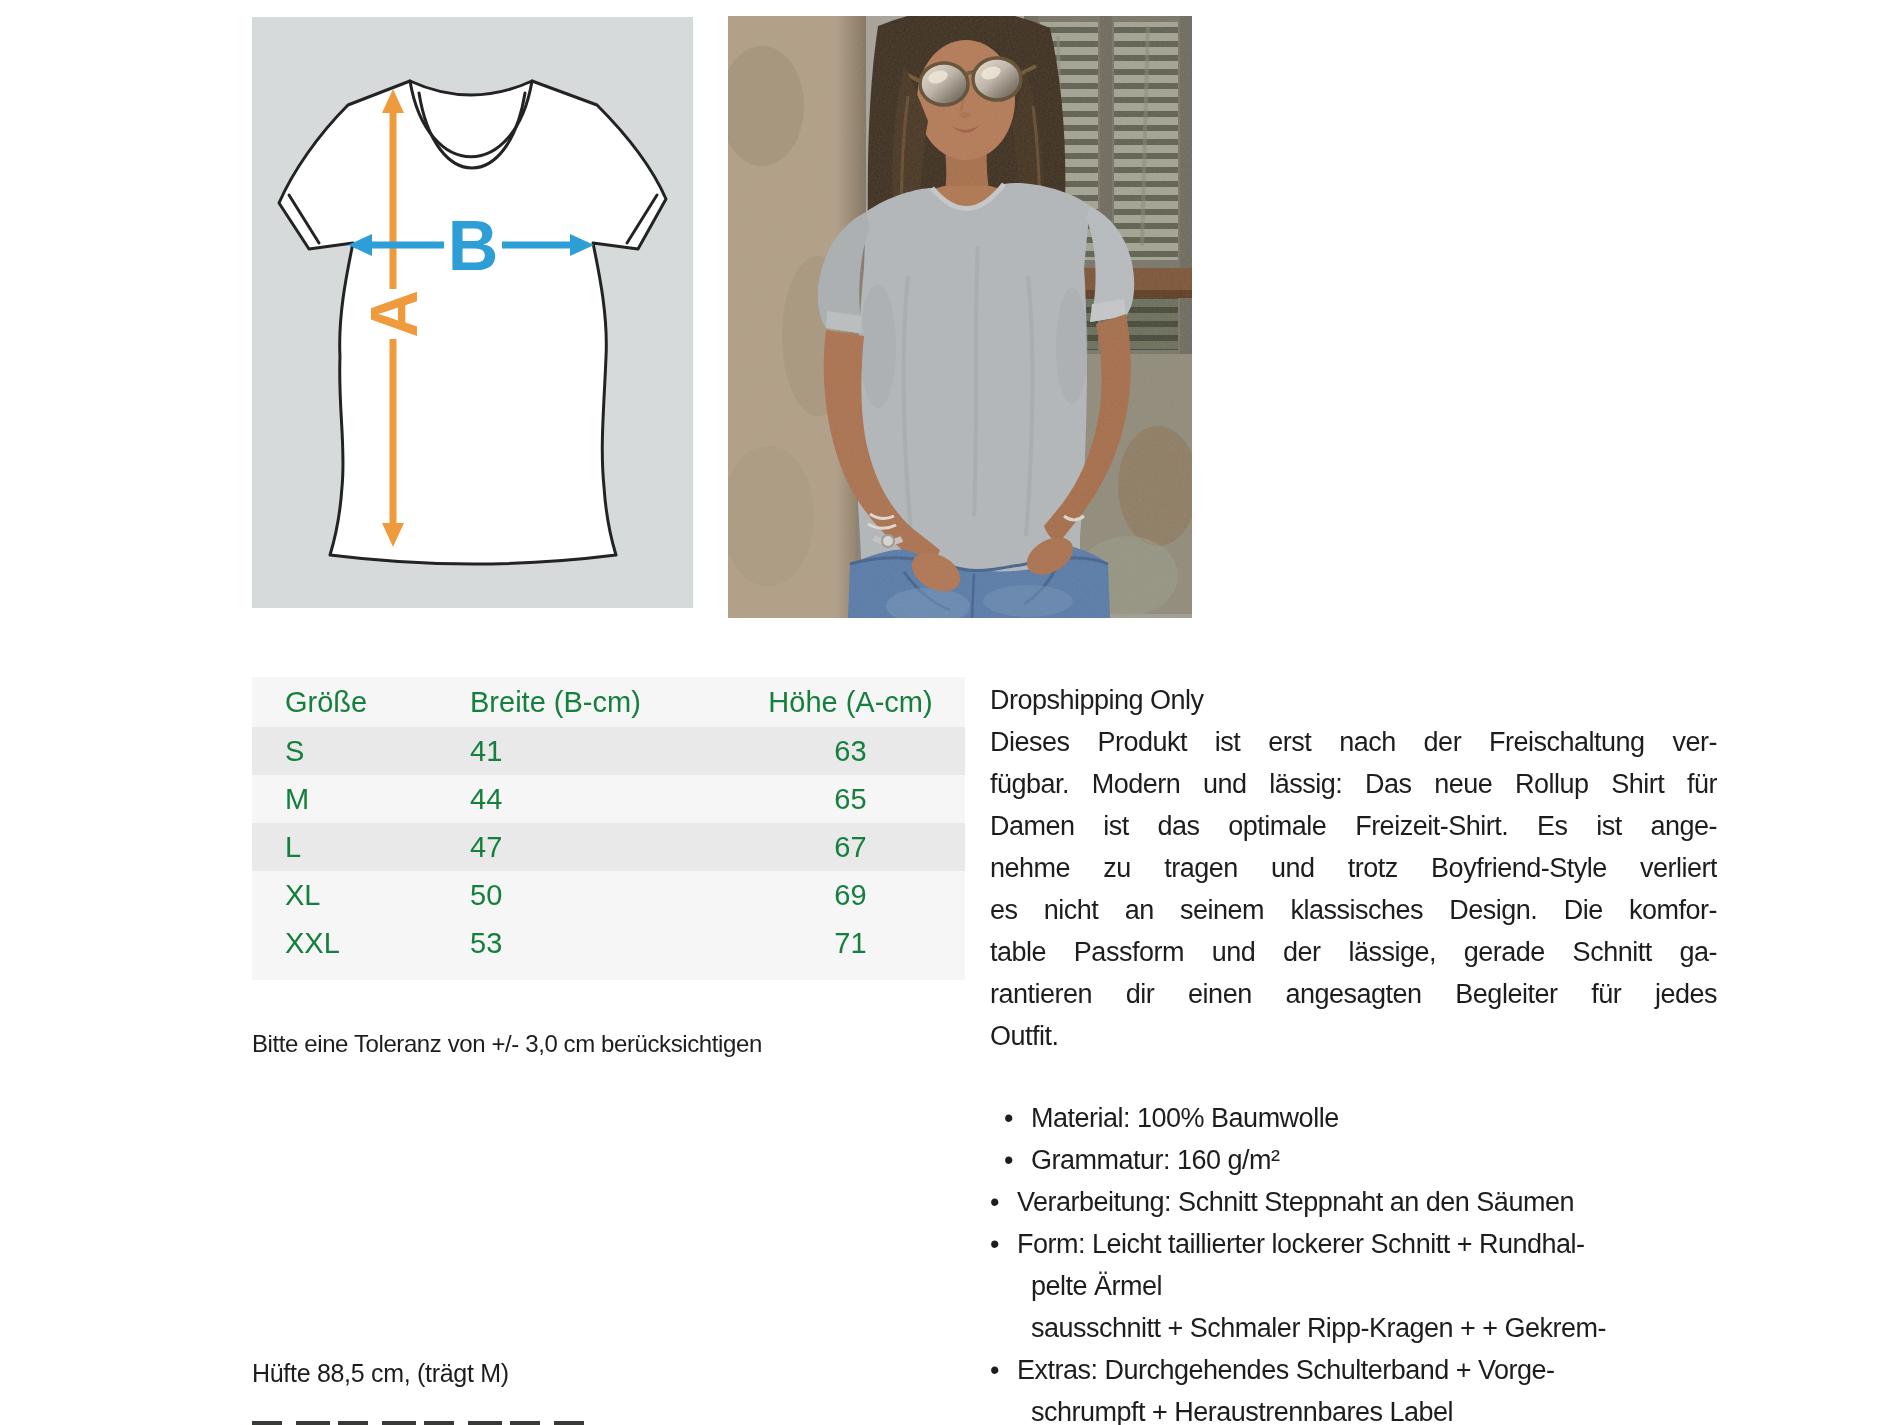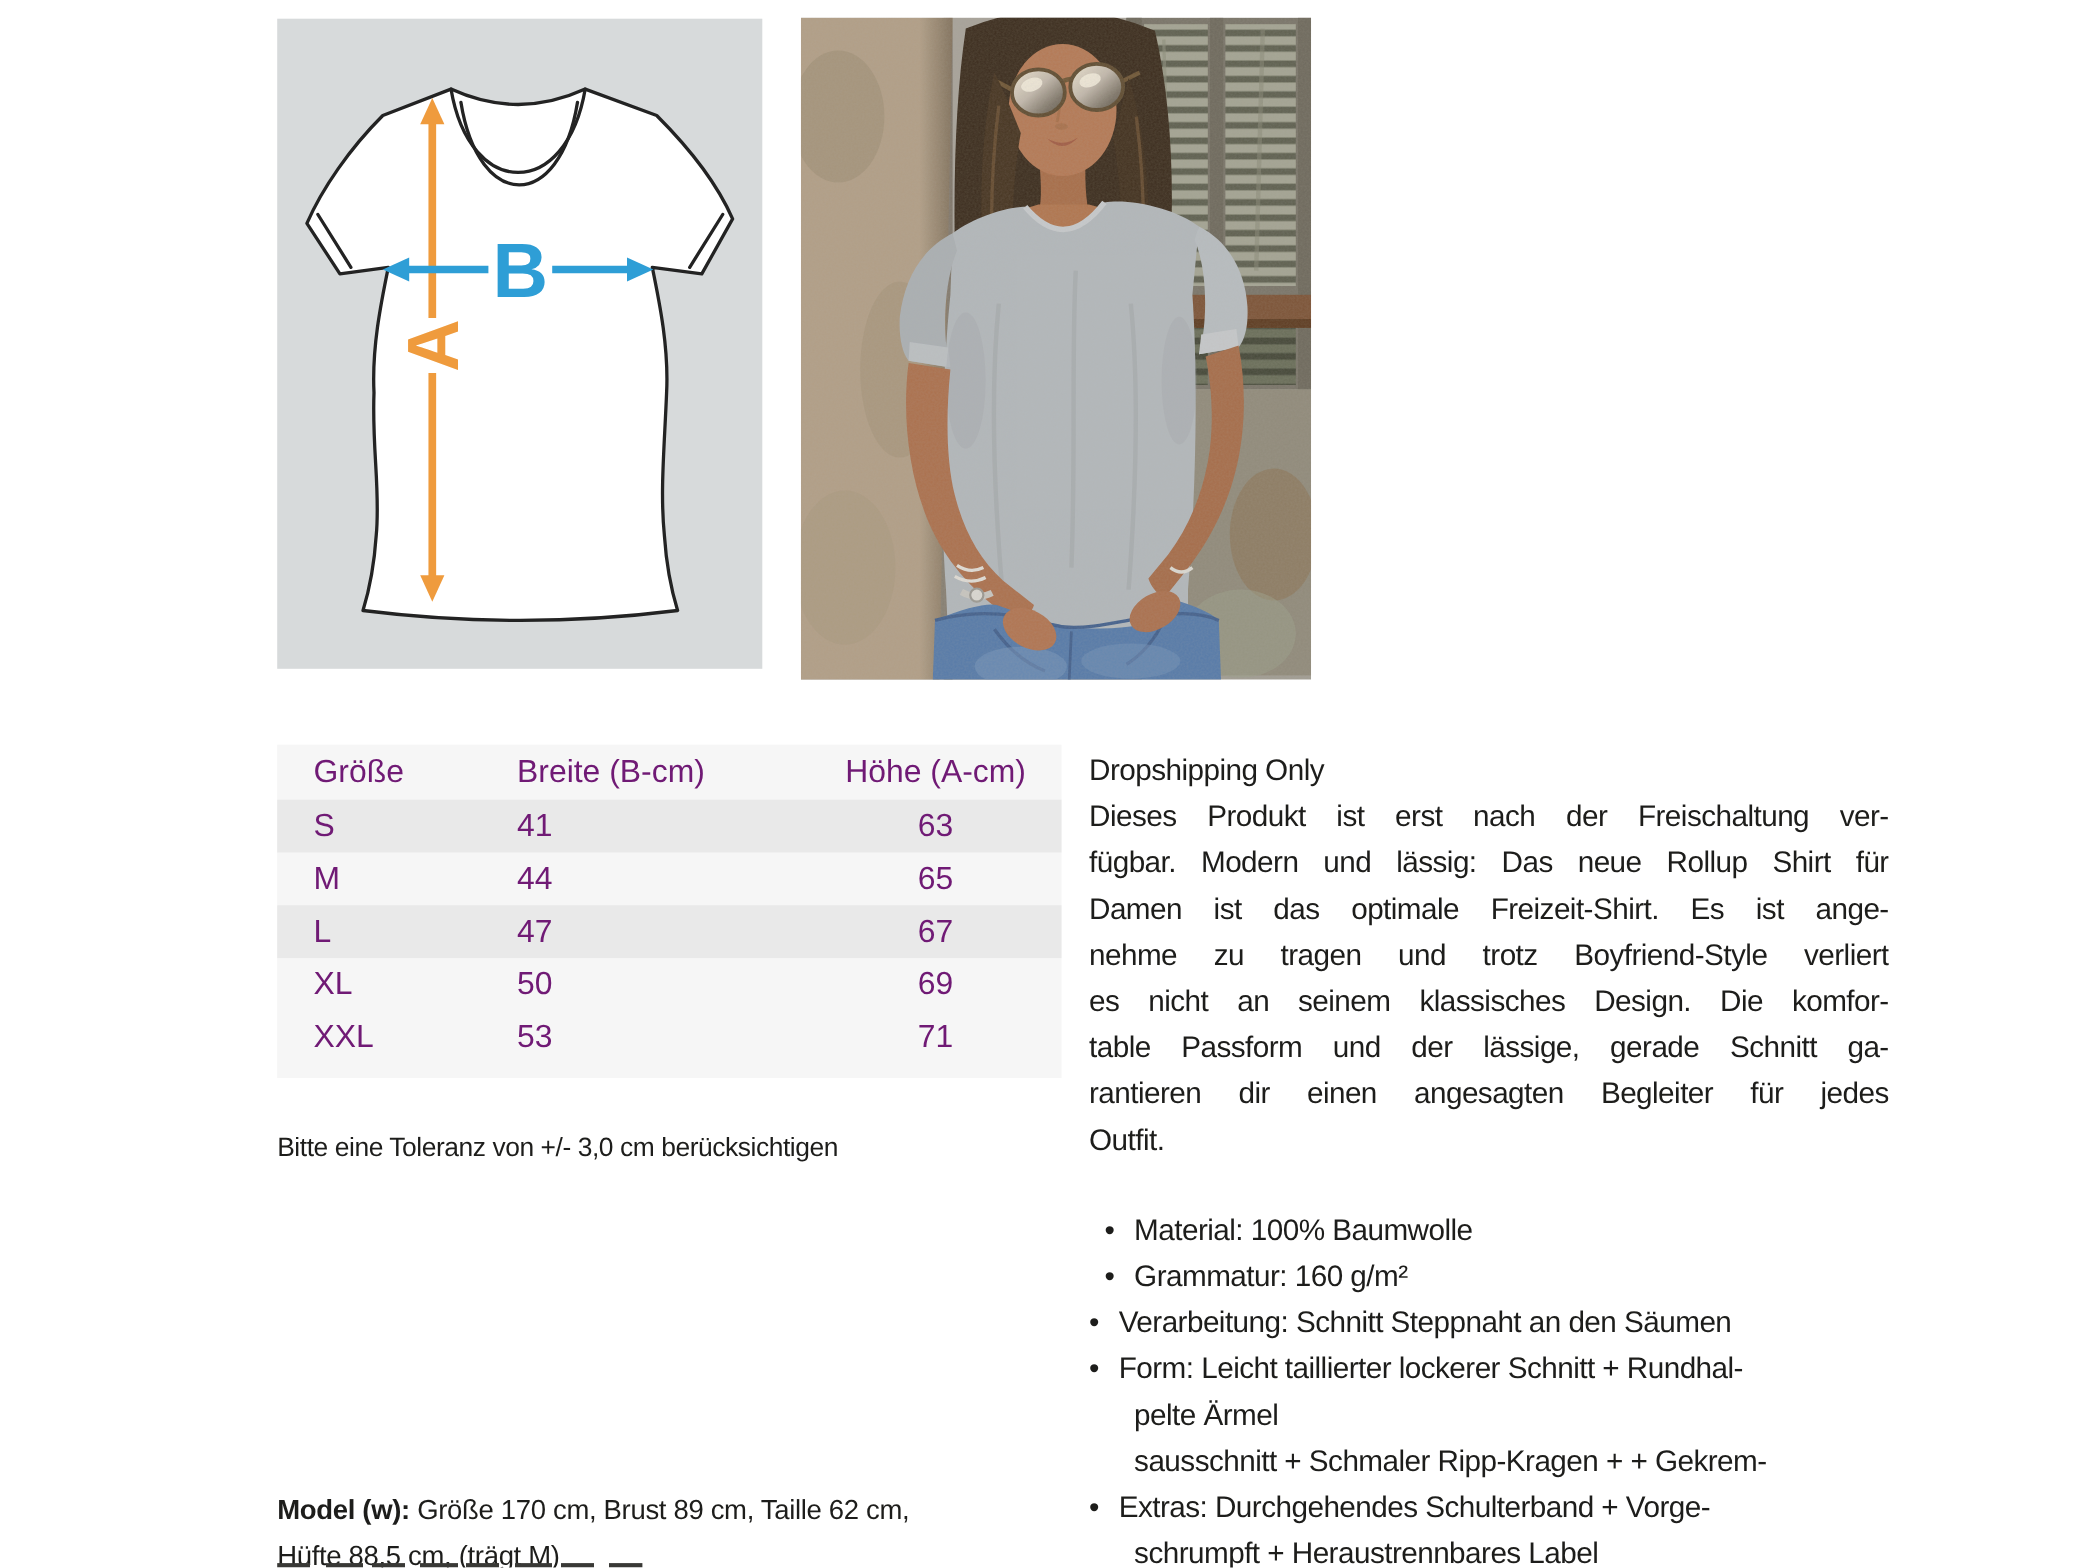--- a/index.html
+++ b/index.html
@@ -8,21 +8,21 @@
     font-family:"Liberation Sans",sans-serif;overflow:hidden;color:#1d1d1b;
   }
   
   .diagram-box{position:absolute;left:252px;top:17px;width:441px;height:591px;background:#d7dadb;}
   .diagram-box svg{display:block;width:100%;height:100%;}
   
   .photo-box{position:absolute;left:728px;top:16px;width:464px;height:602px;overflow:hidden;}
   .photo-box svg{display:block;width:100%;height:100%;}
   
   .size-table{position:absolute;left:252px;top:677px;width:713px;height:303px;background:#f6f6f6;
-    font-size:29px;color:#701a75;}
+    font-size:29px;color:#15803d;}
   .trow{display:flex;align-items:center;height:48px;padding-left:33px;box-sizing:border-box;}
   .trow.header{height:50px;}
   .trow.stripe{background:#e9e9e9;}
   .c1{width:185px;}
   .c2{width:266px;}
   .c3{flex:1;text-align:center;}
   
   .tolerance{position:absolute;left:252px;top:1030px;font-size:24px;letter-spacing:-0.4px;color:#1d1d1b;}
   
   .model-info{position:absolute;left:252px;top:1352px;width:760px;font-size:25px;letter-spacing:-0.3px;line-height:42px;color:#1d1d1b;}
@@ -242,21 +242,20 @@
   <div class="trow">
     <div class="c1">XXL</div>
     <div class="c2">53</div>
     <div class="c3">71</div>
   </div>
 </div>
 
 <div class="tolerance">Bitte eine Toleranz von +/- 3,0 cm berücksichtigen</div>
 
 <div class="model-info">
-  <div><b>Model (w):</b><span> Größe 170 cm, Brust 89 cm, Taille 62 cm,</span></div>
   <div>Hüfte 88,5 cm, (trägt M)</div>
 </div>
 
 <div class="description">
     <div class="dline lt-title">Dropshipping Only</div>
     <div class="dline lt-just">Dieses Produkt ist erst nach der Freischaltung ver-</div>
     <div class="dline lt-just">fügbar. Modern und lässig: Das neue Rollup Shirt für</div>
     <div class="dline lt-just">Damen ist das optimale Freizeit-Shirt. Es ist ange-</div>
     <div class="dline lt-just">nehme zu tragen und trotz Boyfriend-Style verliert</div>
     <div class="dline lt-just">es nicht an seinem klassisches Design. Die komfor-</div>

